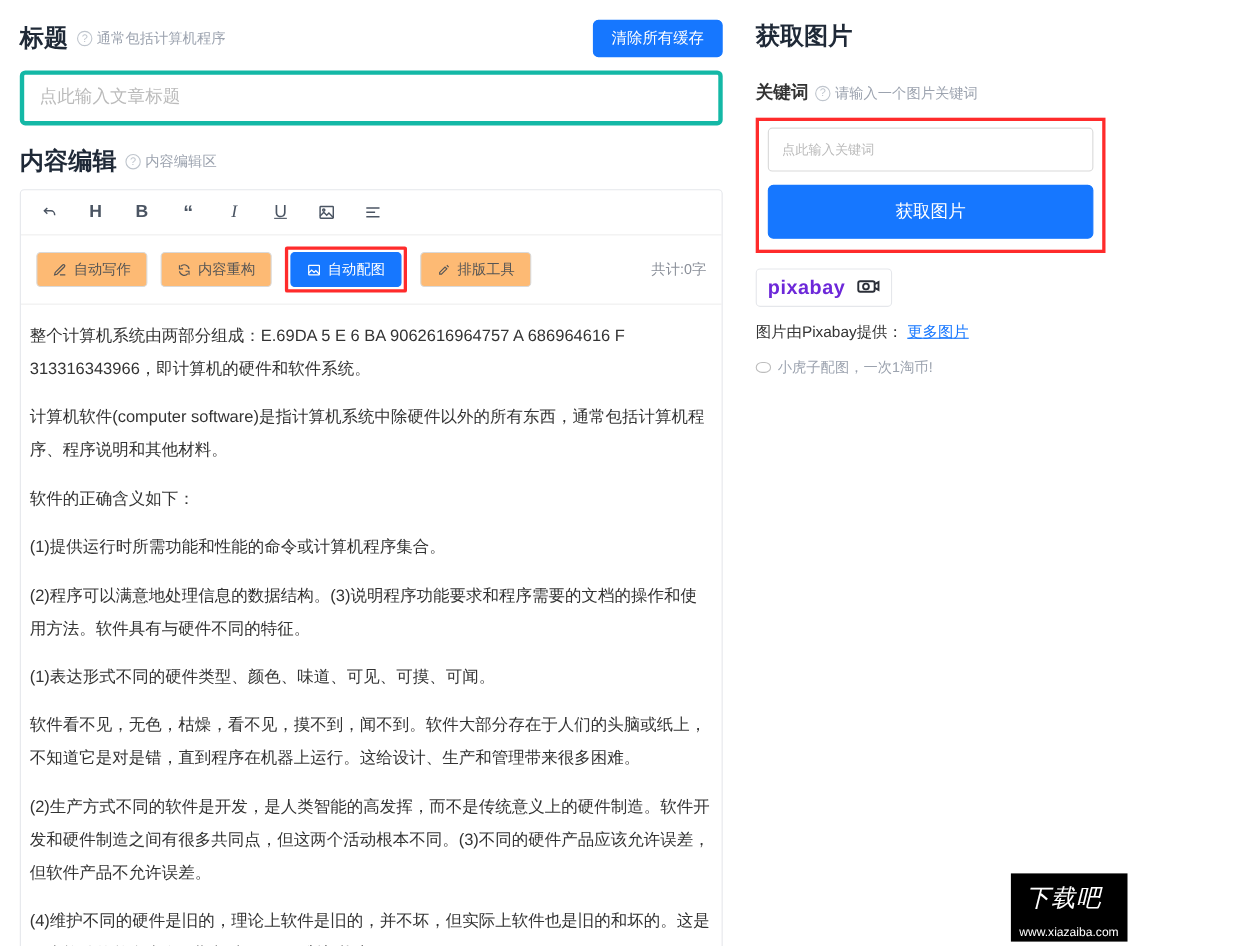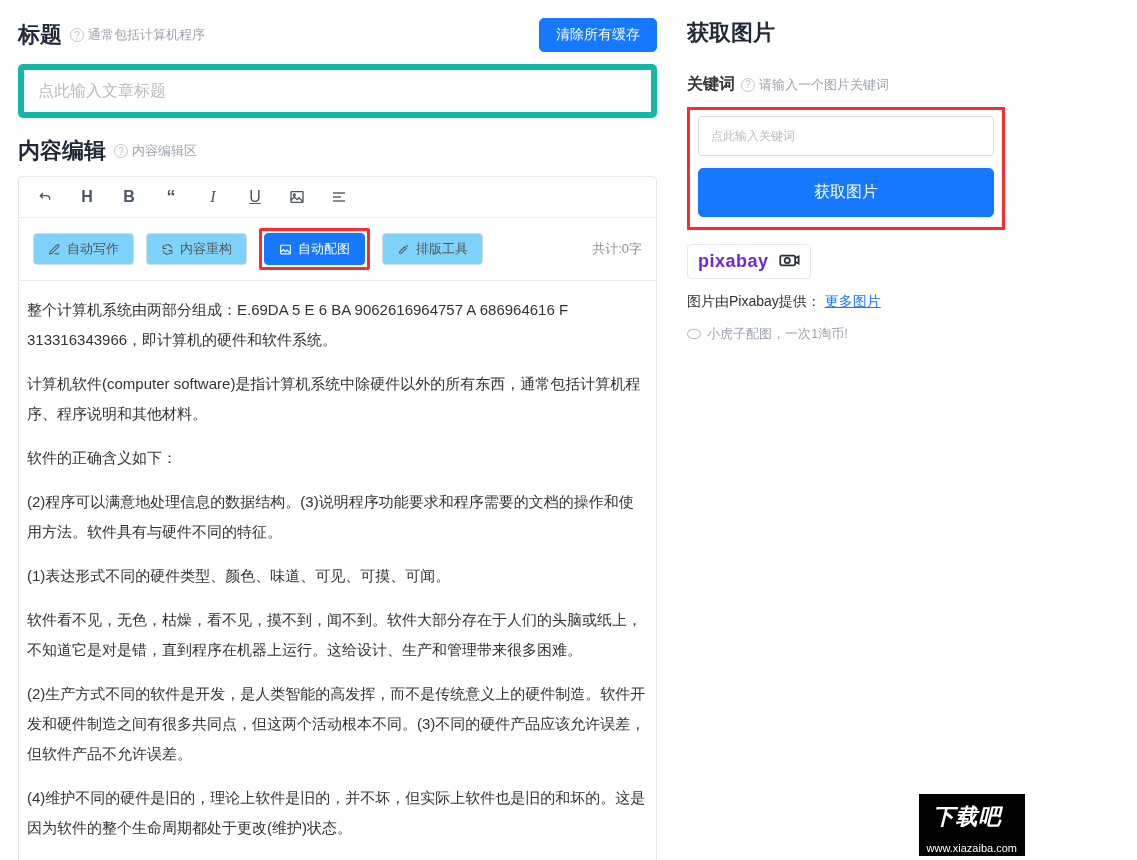--- a/index.html
+++ b/index.html
@@ -7,25 +7,25 @@
 .container { display: flex; width: 1025px; height: 860px; }
 .main { flex: 1; padding: 18px 18px 0 18px; }
 .sidebar { width: 350px; padding: 18px 20px 0 12px; }
 
 .section-header { display: flex; align-items: center; margin-bottom: 12px; }
 .section-title { font-size: 22px; font-weight: 600; color: #1f2937; margin-right: 8px; }
 .section-hint { color: #9ca3af; font-size: 13px; display: flex; align-items: center; gap: 4px; }
 .section-hint .qicon { display:inline-flex; width:14px; height:14px; border:1px solid #bfc5cd; border-radius:50%; align-items:center; justify-content:center; font-size:10px; color:#bfc5cd; }
 .spacer { flex: 1; }
 
-.btn { display:inline-flex; align-items:center; gap:6px; border:1px solid #d9d9d9; background:#7dd3fc; border-radius:4px; padding:6px 14px; font-size:13px; color:#555; cursor:pointer; }
+.btn { display:inline-flex; align-items:center; gap:6px; border:1px solid #d9d9d9; background:#fdba74; border-radius:4px; padding:6px 14px; font-size:13px; color:#555; cursor:pointer; }
 .btn-primary { background:#1677ff; border-color:#1677ff; color:#fff; }
 .clear-cache { padding:7px 16px; font-size:14px; border-radius:5px; }
 
-.title-input { width:100%; border:6px solid #14b8a6; border-radius:5px; padding:12px 14px; font-size:16px; color:#333; margin-bottom:18px; outline:none; }
+.title-input { width:100%; border:4px solid #14b8a6; border-radius:5px; padding:12px 14px; font-size:16px; color:#333; margin-bottom:18px; outline:none; }
 .title-input::placeholder { color:#bbb; }
 
 .editor-box { border:1px solid #e5e7eb; border-radius:4px; }
 .toolbar-row1 { display:flex; align-items:center; gap:22px; padding:10px 16px; border-bottom:1px solid #eee; color:#555; }
 .toolbar-row1 .tb { cursor:pointer; display:inline-flex; align-items:center; justify-content:center; width:20px; height:20px; font-size:16px; color:#4b5563; }
 .toolbar-row2 { display:flex; align-items:center; gap:12px; padding:10px 14px; border-bottom:1px solid #eee; }
 .word-count { margin-left:auto; color:#8a8f99; font-size:13px; }
 
 .highlight-box { border:3px solid #ff2b2b; border-radius:2px; padding:2px; display:inline-flex; }
 
@@ -43,21 +43,21 @@
 .pixabay { margin-top:14px; border:1px solid #e5e7eb; border-radius:4px; padding:6px 10px; display:inline-block; font-size:18px; font-weight:700; color:#6d28d9; letter-spacing:0.5px; }
 .pixabay .cam { display:inline-block; margin-left:4px; }
 
 .credit-line { margin-top:14px; font-size:14px; color:#333; }
 .credit-line a { color:#1677ff; text-decoration:underline; }
 
 .coin-line { margin-top:14px; color:#9ca3af; font-size:13px; display:flex; align-items:center; gap:6px; }
 .coin-line .coin { width:14px; height:10px; border:1.5px solid #bdbdbd; border-radius:50%/60%; display:inline-block; }
 
 .watermark { position:absolute; right:0; bottom:4px; }
-.watermark .dlbadge { background:#000; color:#fff; font-size:22px; font-weight:700; padding:8px 14px; font-style:italic; font-family: "SimHei","Microsoft YaHei",sans-serif; letter-spacing:1px; }
+.watermark .dlbadge { background:#000; color:#fff; font-size:22px; font-weight:400; padding:8px 14px; font-style:italic; font-family: "SimHei","Microsoft YaHei",sans-serif; letter-spacing:1px; }
 .watermark .urlbadge { background:#000; color:#fff; font-size:11px; padding:2px 8px; text-align:right; }
 
 .icon-svg { width:16px; height:16px; }
 </style>
 </head>
 <body>
 
 <div class="container" style="position:relative;">
 
   <div class="main">
@@ -142,20 +142,21 @@
             </svg>
           <span>排版工具</span>
         </button>
         <span class="word-count">共计:0字</span>
       </div>
 
       <div class="content">
         <p>整个计算机系统由两部分组成：E.69DA 5 E 6 BA 9062616964757 A 686964616 F 313316343966，即计算机的硬件和软件系统。</p>
         <p>计算机软件(computer software)是指计算机系统中除硬件以外的所有东西，通常包括计算机程序、程序说明和其他材料。</p>
         <p>软件的正确含义如下：</p>
+        <p>(1)提供运行时所需功能和性能的命令或计算机程序集合。</p>
         <p>(2)程序可以满意地处理信息的数据结构。(3)说明程序功能要求和程序需要的文档的操作和使用方法。软件具有与硬件不同的特征。</p>
         <p>(1)表达形式不同的硬件类型、颜色、味道、可见、可摸、可闻。</p>
         <p>软件看不见，无色，枯燥，看不见，摸不到，闻不到。软件大部分存在于人们的头脑或纸上，不知道它是对是错，直到程序在机器上运行。这给设计、生产和管理带来很多困难。</p>
         <p>(2)生产方式不同的软件是开发，是人类智能的高发挥，而不是传统意义上的硬件制造。软件开发和硬件制造之间有很多共同点，但这两个活动根本不同。(3)不同的硬件产品应该允许误差，但软件产品不允许误差。</p>
         <p>(4)维护不同的硬件是旧的，理论上软件是旧的，并不坏，但实际上软件也是旧的和坏的。这是因为软件的整个生命周期都处于更改(维护)状态。</p>
       </div>
     </div>
   </div>
 
   <div class="sidebar">

